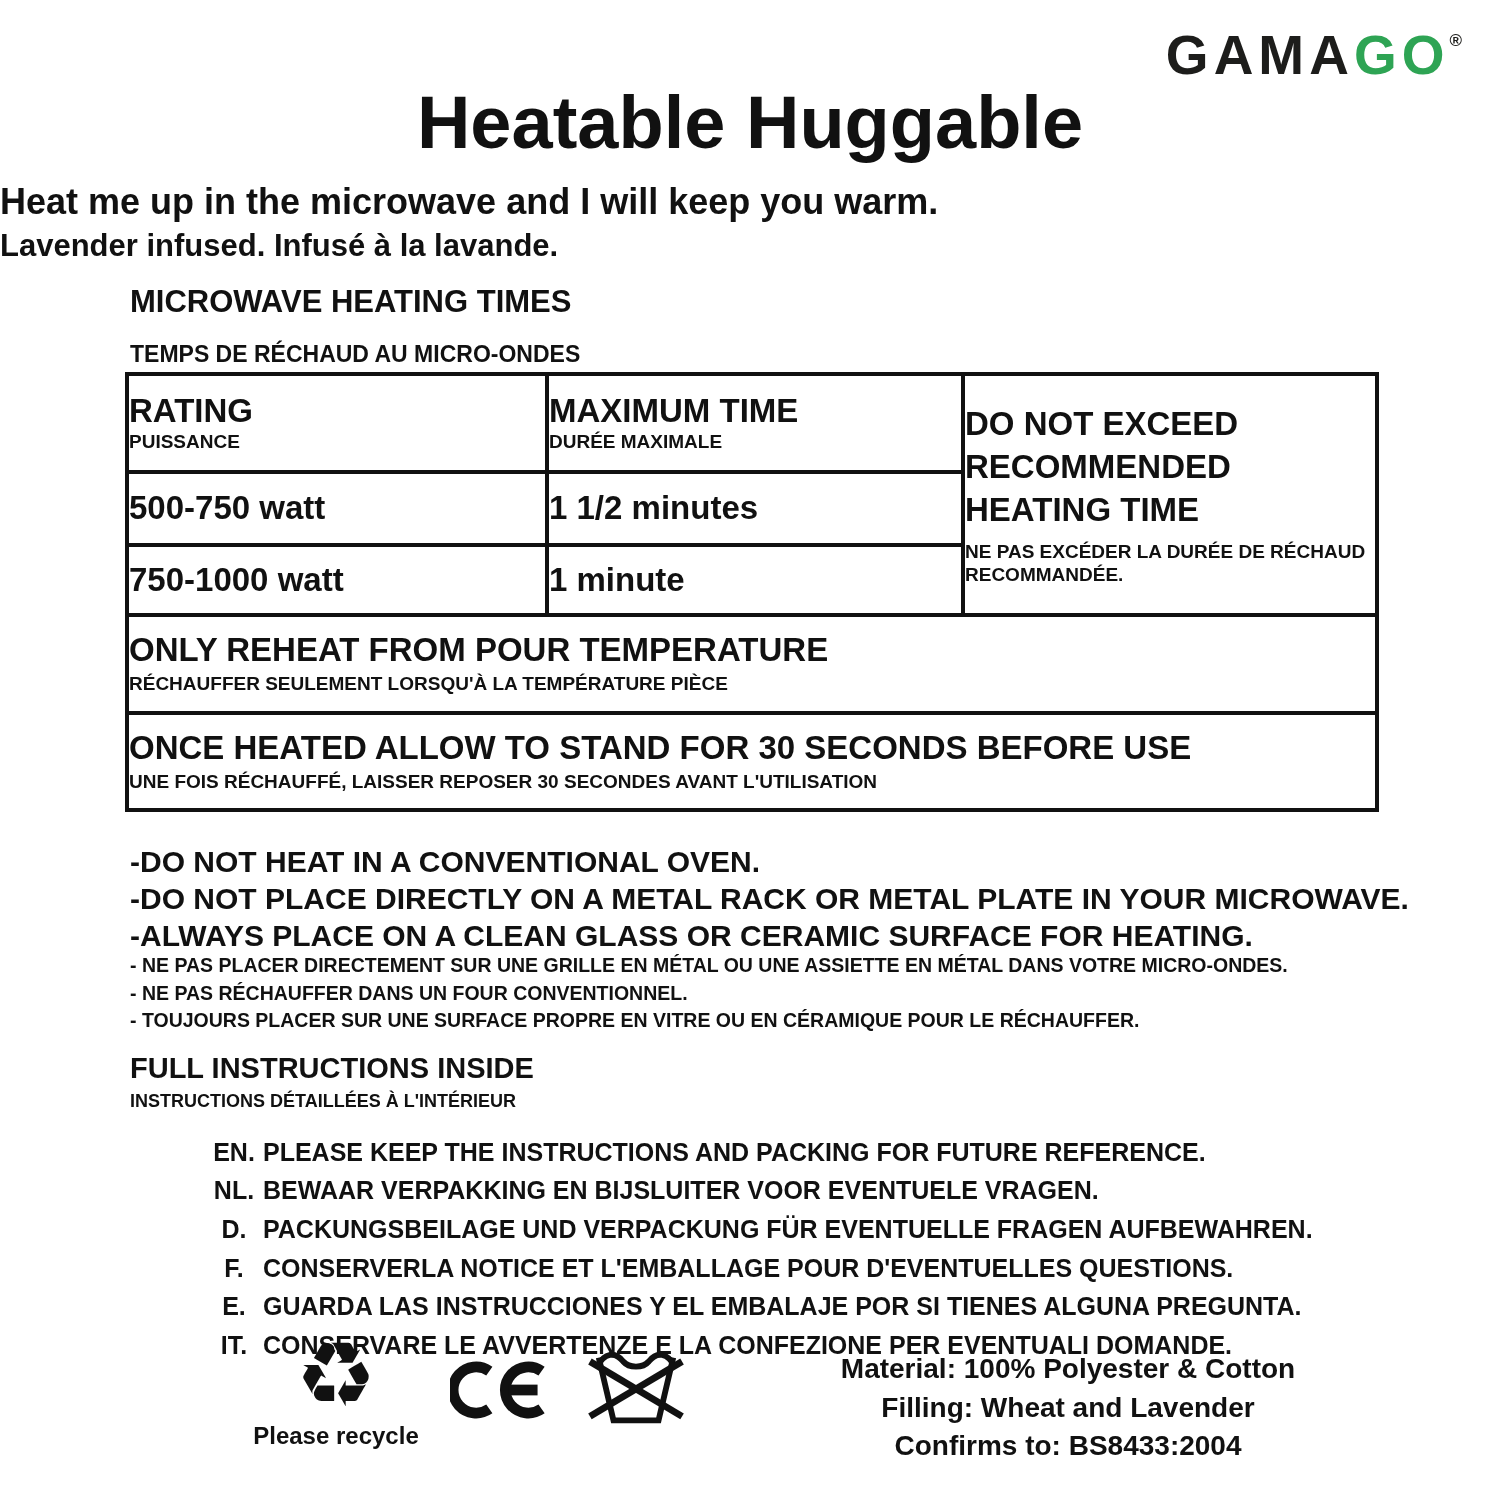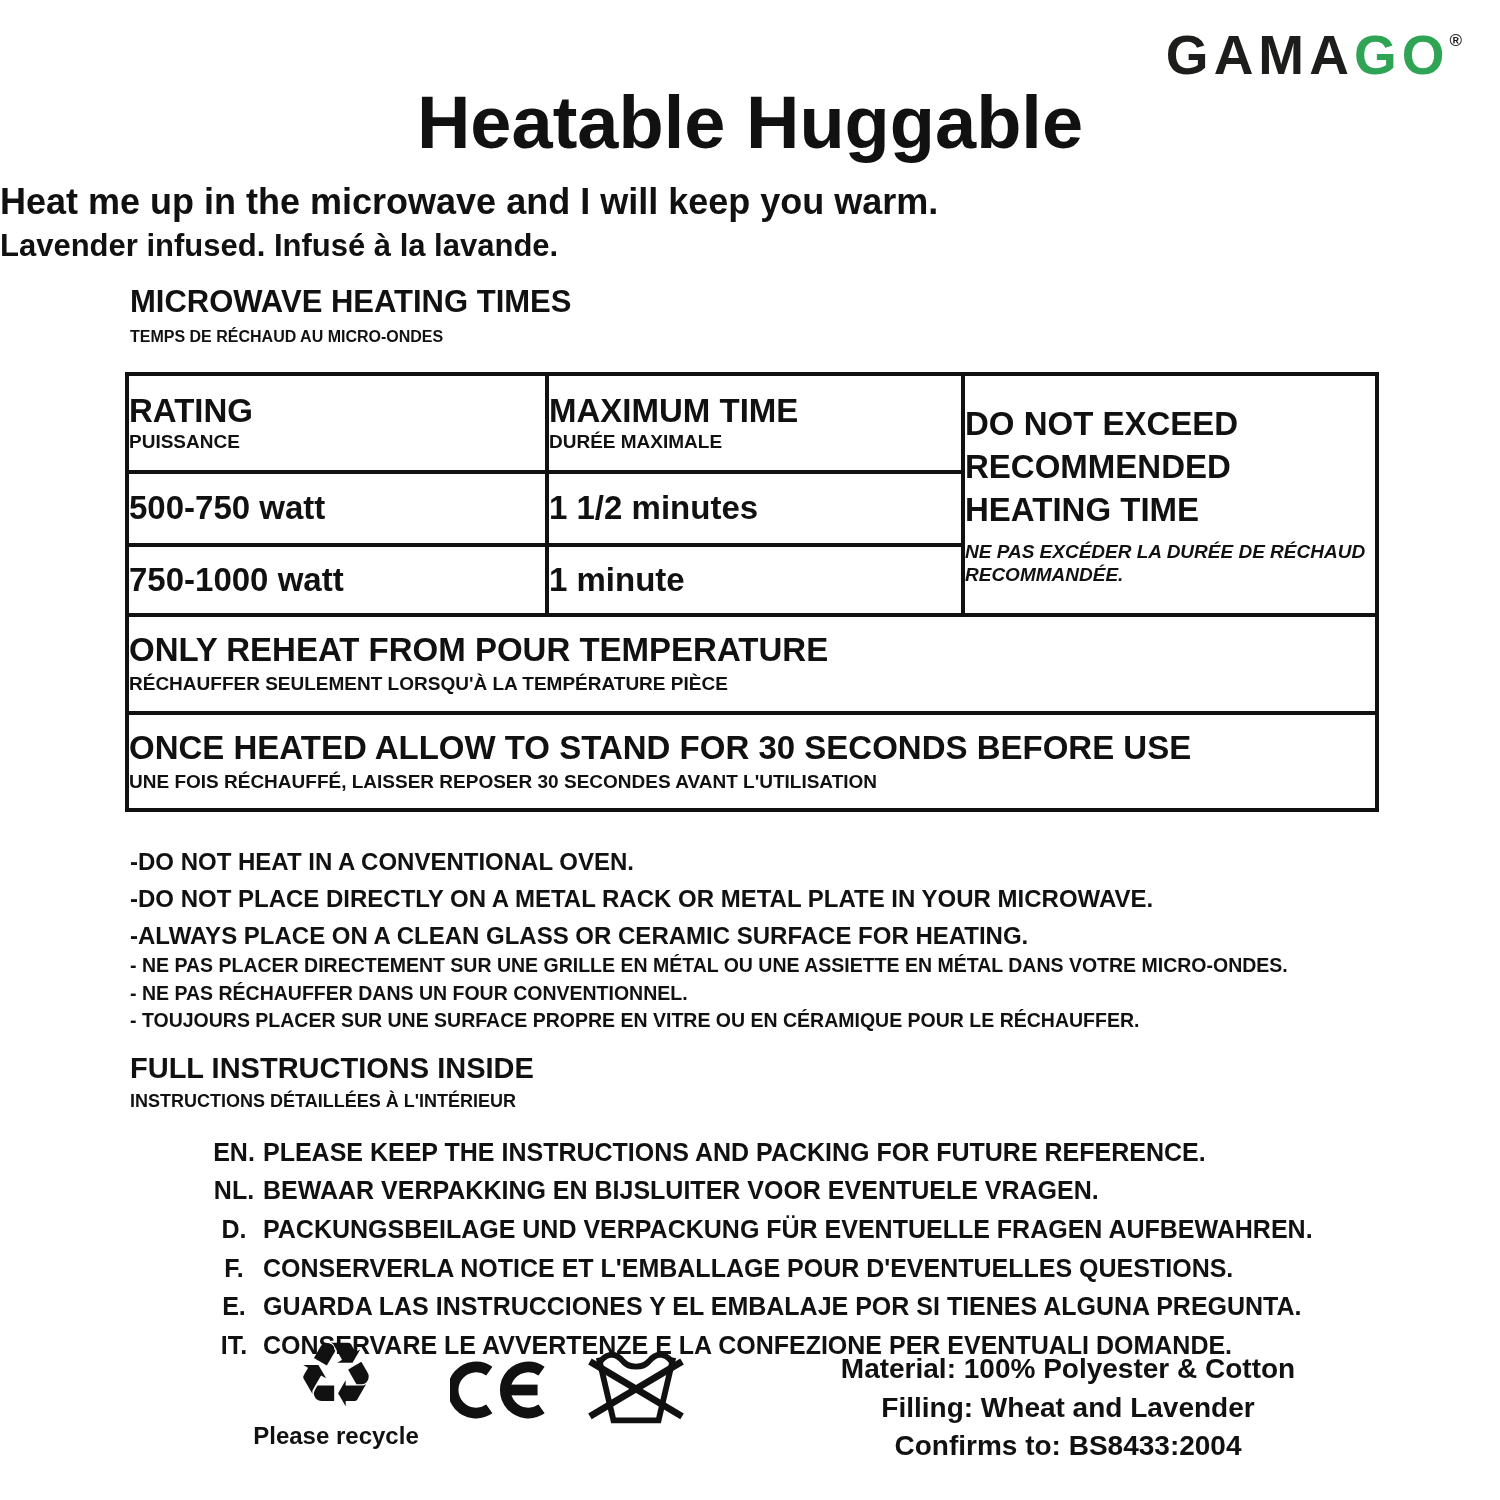--- a/index.html
+++ b/index.html
@@ -14,36 +14,36 @@
   .logo .black{color:#1d1d1b;}
   .logo .green{color:#2ea454;}
   .logo .reg{font-size:17px;vertical-align:28px;letter-spacing:0;color:#1d1d1b;}
   
   .title{position:absolute;top:82px;left:0;width:100%;text-align:center;
          font-size:74px;line-height:1.1;margin:0;}
   .subtitle{position:absolute;top:181px;left:0;width:100%;font-size:36px;}
   .tagline{position:absolute;top:228px;left:0;width:100%;text-align:left;font-size:31px;}
   .sec-heading{position:absolute;left:130px;top:284px;}
   .sec-heading .en{font-size:31px;}
-  .sec-heading .fr{font-size:16px;margin-top:8px;}
+  .sec-heading .fr{font-size:23px;margin-top:21px;}
   
   table.heat{position:absolute;left:125px;top:372px;width:1250px;
              border-collapse:collapse;table-layout:fixed;}
   table.heat td{border:4px solid #111;vertical-align:middle;padding:0;}
   .big{font-size:33px;line-height:1.12;}
   .small{font-size:19px;line-height:1.22;}
   td.c1{padding-left:42px;}
   td.c2{padding-left:52px;}
   td.notice{padding-left:32px;padding-right:14px;}
   td.fullrow{padding-left:42px;}
   .notice .big{line-height:1.3;}
-  .notice .small{margin-top:8px;font-style:italic;}
+  .notice .small{margin-top:8px;}
   .fullrow .small{margin-top:3px;}
   
-  .warn-en{position:absolute;left:130px;top:843px;font-size:24px;line-height:37px;}
+  .warn-en{position:absolute;left:130px;top:843px;font-size:30px;line-height:37px;}
   .warn-fr{position:absolute;left:130px;top:952px;font-size:19.5px;line-height:27.5px;}
   
   .full-instr{position:absolute;left:130px;top:1052px;}
   .full-instr .en{font-size:29px;}
   .full-instr .fr{font-size:18px;margin-top:6px;}
   
   .langs{position:absolute;left:205px;top:1133px;font-size:25px;}
   .lang-row{display:flex;height:38.6px;align-items:center;text-align:center;}
   .lang-row .code{width:58px;flex:0 0 58px;}
   

